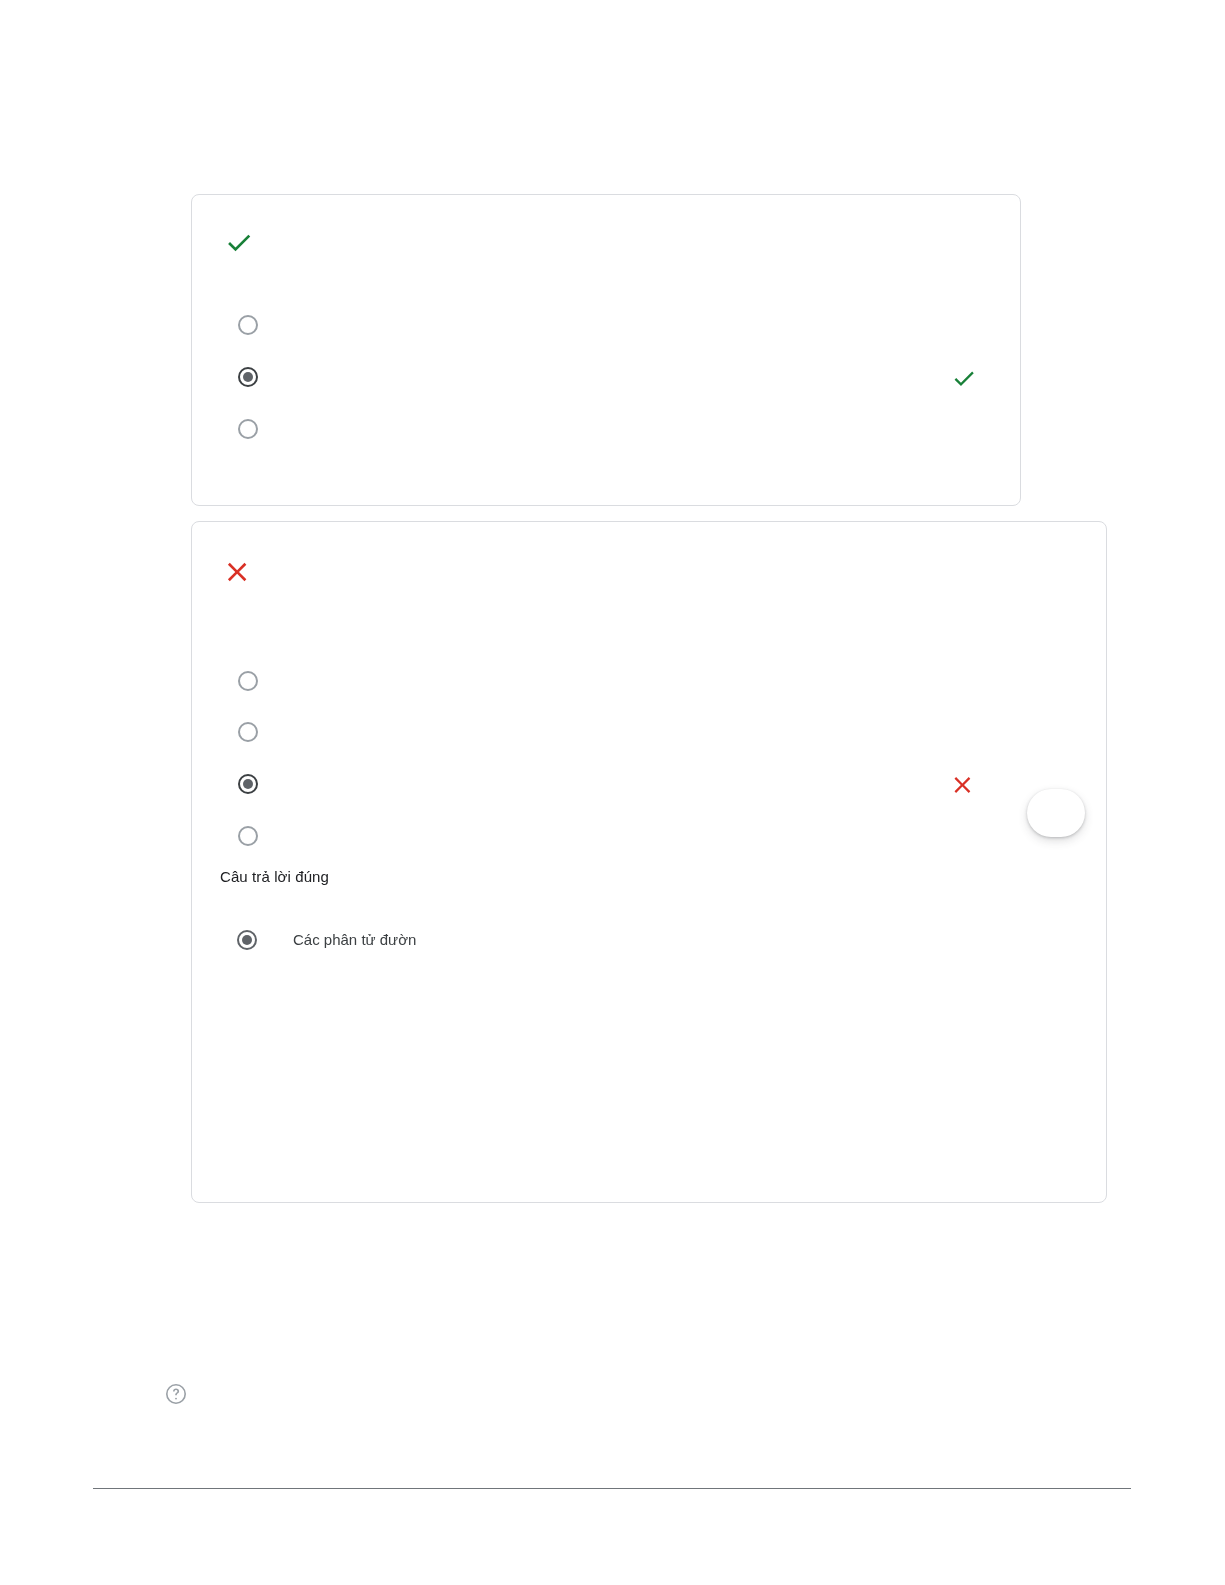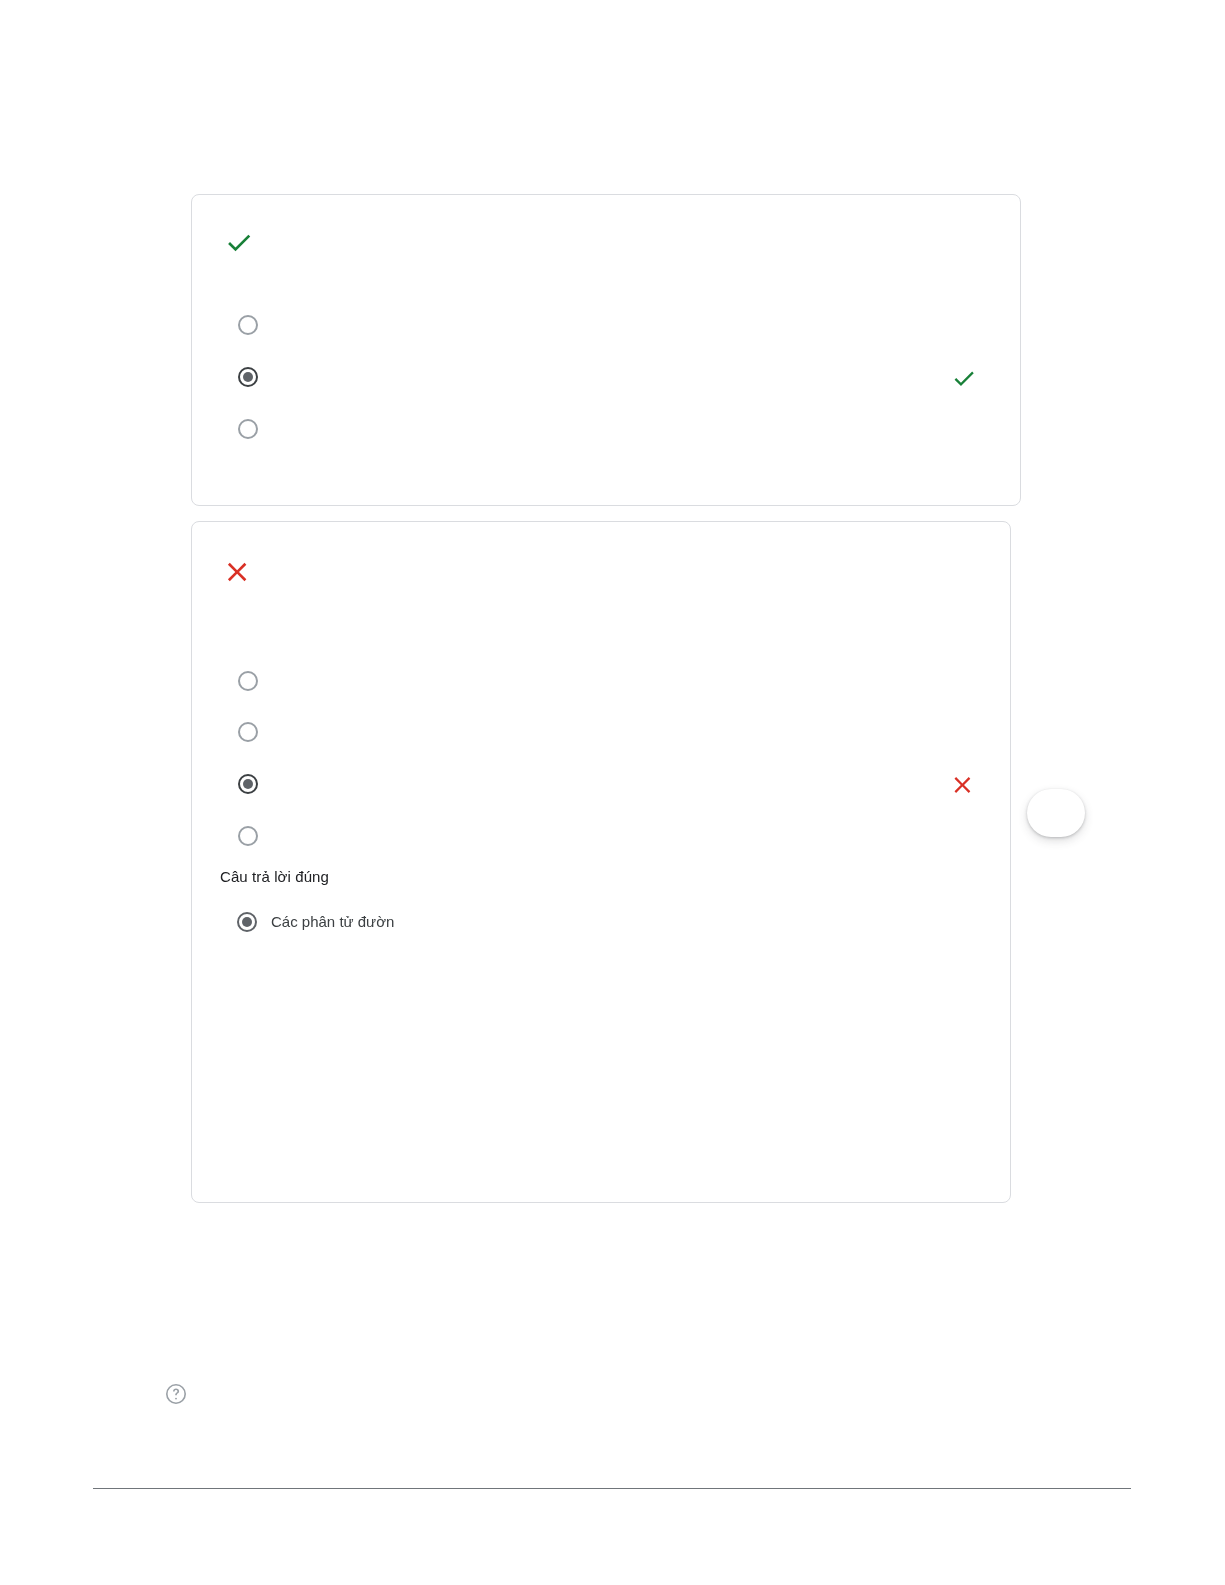--- a/index.html
+++ b/index.html
@@ -32,21 +32,21 @@
   }
   .qcard--one {
     left: 191px;
     top: 194px;
     width: 830px;
     height: 312px;
   }
   .qcard--two {
     left: 191px;
     top: 521px;
-    width: 820px;
+    width: 916px;
     height: 682px;
   }
 
   
   .grade-mark {
     position: absolute;
     width: 34px;
     height: 34px;
     display: flex;
     align-items: center;
@@ -116,24 +116,25 @@
     width: 700px;
   }
   .correct-title {
     font-size: 15px;
     line-height: 20px;
     font-weight: 400;
     color: #202124;
     letter-spacing: 0.1px;
   }
   .correct-answer-row {
-    margin-top: 25px;
+    margin-top: 43px;
     display: flex;
     align-items: flex-start;
     padding-left: 17px;
+    gap: 22px;
   }
   .radio--answer {
     width: 20px;
     height: 20px;
     border-radius: 50%;
     border: 2px solid #5f6368;
     box-sizing: border-box;
     position: relative;
     flex: 0 0 auto;
   }

